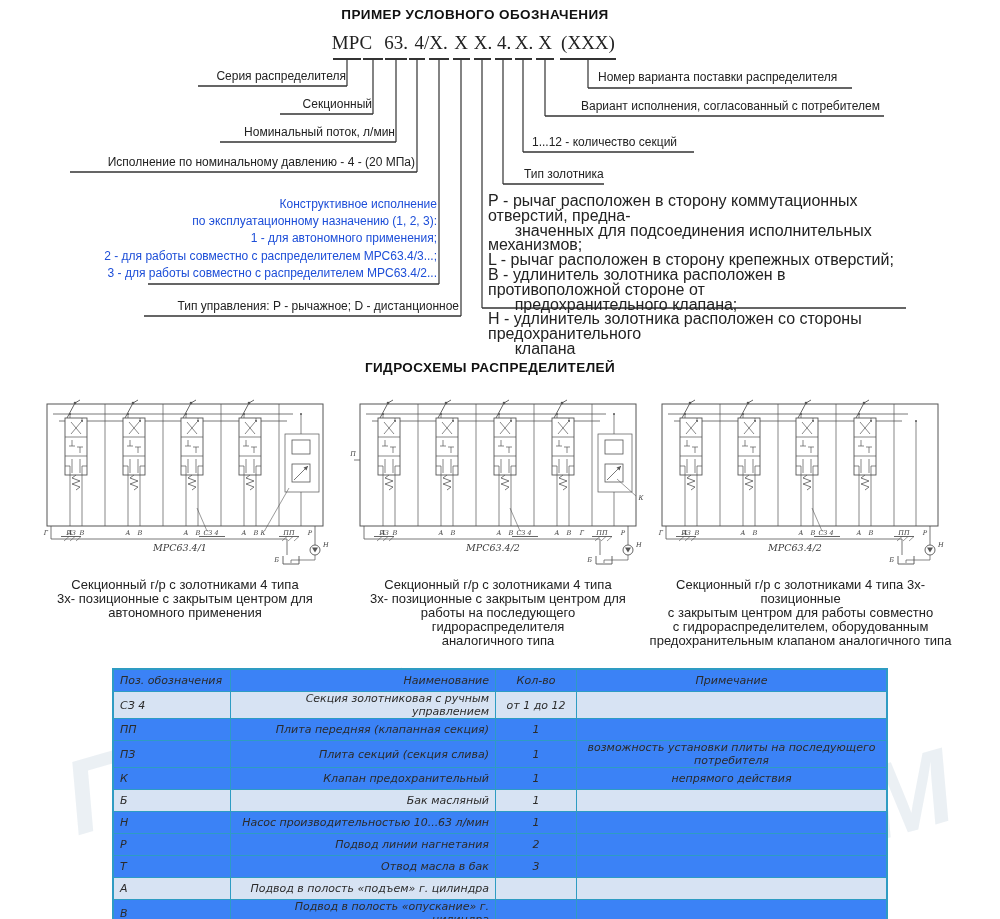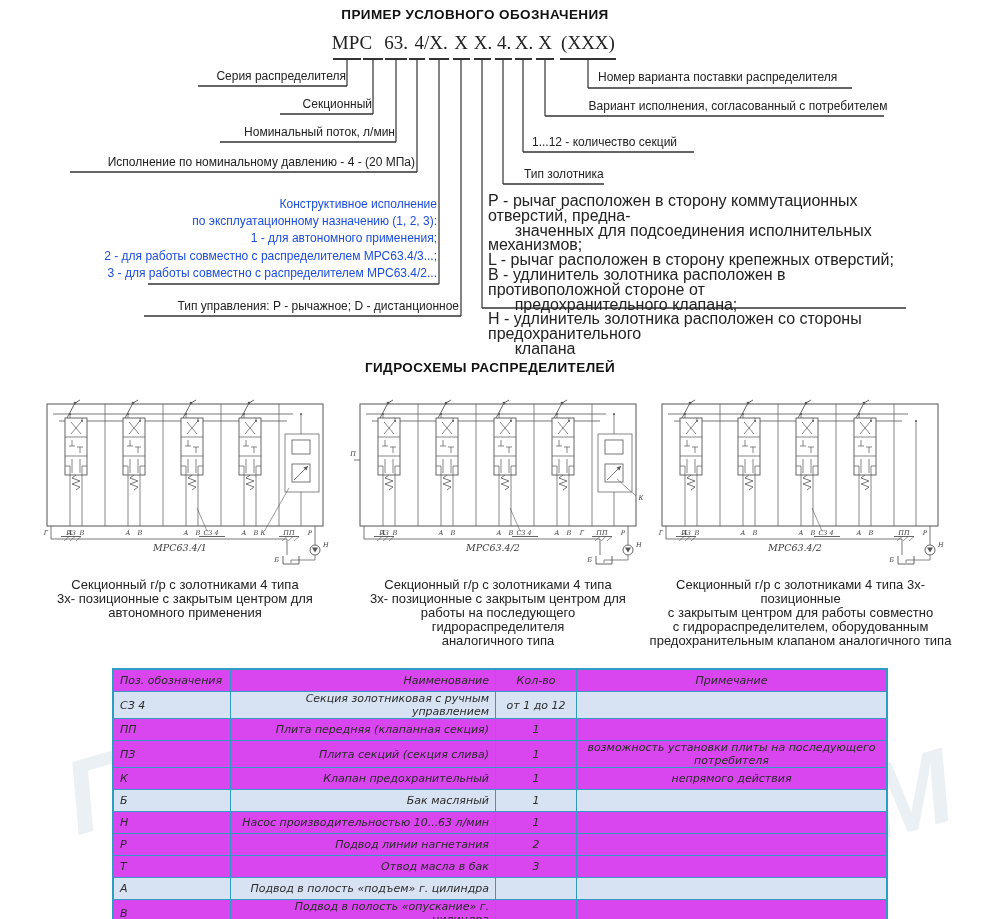--- a/index.html
+++ b/index.html
@@ -13,21 +13,21 @@
   .lbl-r{text-align:right;}
   .lbl-block-l{position:absolute;font-size:12px;line-height:17.2px;color:#1d4ed8;
                text-align:right;white-space:pre-line;}
   .lbl-block-r{position:absolute;font-size:16px;line-height:14.8px;color:#222;
                text-align:left;white-space:pre-wrap;}
   .caption{position:absolute;font-size:13px;line-height:14px;text-align:center;
            color:#222;white-space:pre-line;}
   table.comp{position:absolute;left:112px;top:668px;width:776px;border-collapse:collapse;
              font-family:"DejaVu Sans",sans-serif;font-style:italic;font-size:11px;color:#2b2b2b;}
   table.comp th,table.comp td{border:1.6px solid #2e9cc3;height:21px;padding:0 6px;
-             font-weight:normal;background:#d946ef;}
+             font-weight:normal;background:#3b82f6;}
   table.comp{border:2.5px solid #2e9cc3;}
   table.comp .c-pos{width:104px;text-align:left;}
   table.comp .c-name{width:252px;text-align:right;}
   table.comp .c-qty{width:68px;text-align:center;}
   table.comp .c-note{text-align:center;}
   table.comp tr.hl td{background:#d7e3f3;}
   table.comp th{text-align:center;}
   .wm{position:absolute;font-size:105px;font-weight:bold;color:rgba(165,185,205,.22);
       transform:rotate(-16deg);letter-spacing:14px;pointer-events:none;font-style:italic;}
   svg text{font-family:"DejaVu Serif",serif;font-style:italic;fill:#3a3a3a;}
@@ -60,21 +60,21 @@
   <div class="lbl lbl-r" style="left:220px;top:125px;width:175px;">Номинальный поток, л/мин</div>
   <div class="lbl lbl-r" style="left:95px;top:155px;width:320px;">Исполнение по номинальному давлению - 4 - (20 МПа)</div>
   <div class="lbl-block-l" style="left:58px;top:196px;width:379px;">Конструктивное исполнение
 по эксплуатационному назначению (1, 2, 3):
 1 - для автономного применения;
 2 - для работы совместно с распределителем МРС63.4/3...;
 3 - для работы совместно с распределителем МРС63.4/2...</div>
   <div class="lbl lbl-r" style="left:145px;top:299px;width:314px;">Тип управления: Р - рычажное; D - дистанционное</div>
 
   <div class="lbl" style="left:598px;top:70px;width:270px;">Номер варианта поставки распределителя</div>
-  <div class="lbl" style="left:568px;top:99px;width:340px;text-align:center;">Вариант исполнения, согласованный с потребителем</div>
+  <div class="lbl" style="left:581px;top:99px;width:340px;">Вариант исполнения, согласованный с потребителем</div>
   <div class="lbl" style="left:532px;top:135px;width:200px;">1...12 - количество секций</div>
   <div class="lbl" style="left:512px;top:167px;width:120px;margin-left:12px;">Тип золотника</div>
   <div class="lbl-block-r" style="left:488px;top:194px;width:424px;">Р - рычаг расположен в сторону коммутационных отверстий, предна-
       значенных для подсоединения исполнительных механизмов;
 L - рычаг расположен в сторону крепежных отверстий;
 В - удлинитель золотника расположен в противоположной стороне от
       предохранительного клапана;
 Н - удлинитель золотника расположен со стороны предохранительного
       клапана</div>
 

